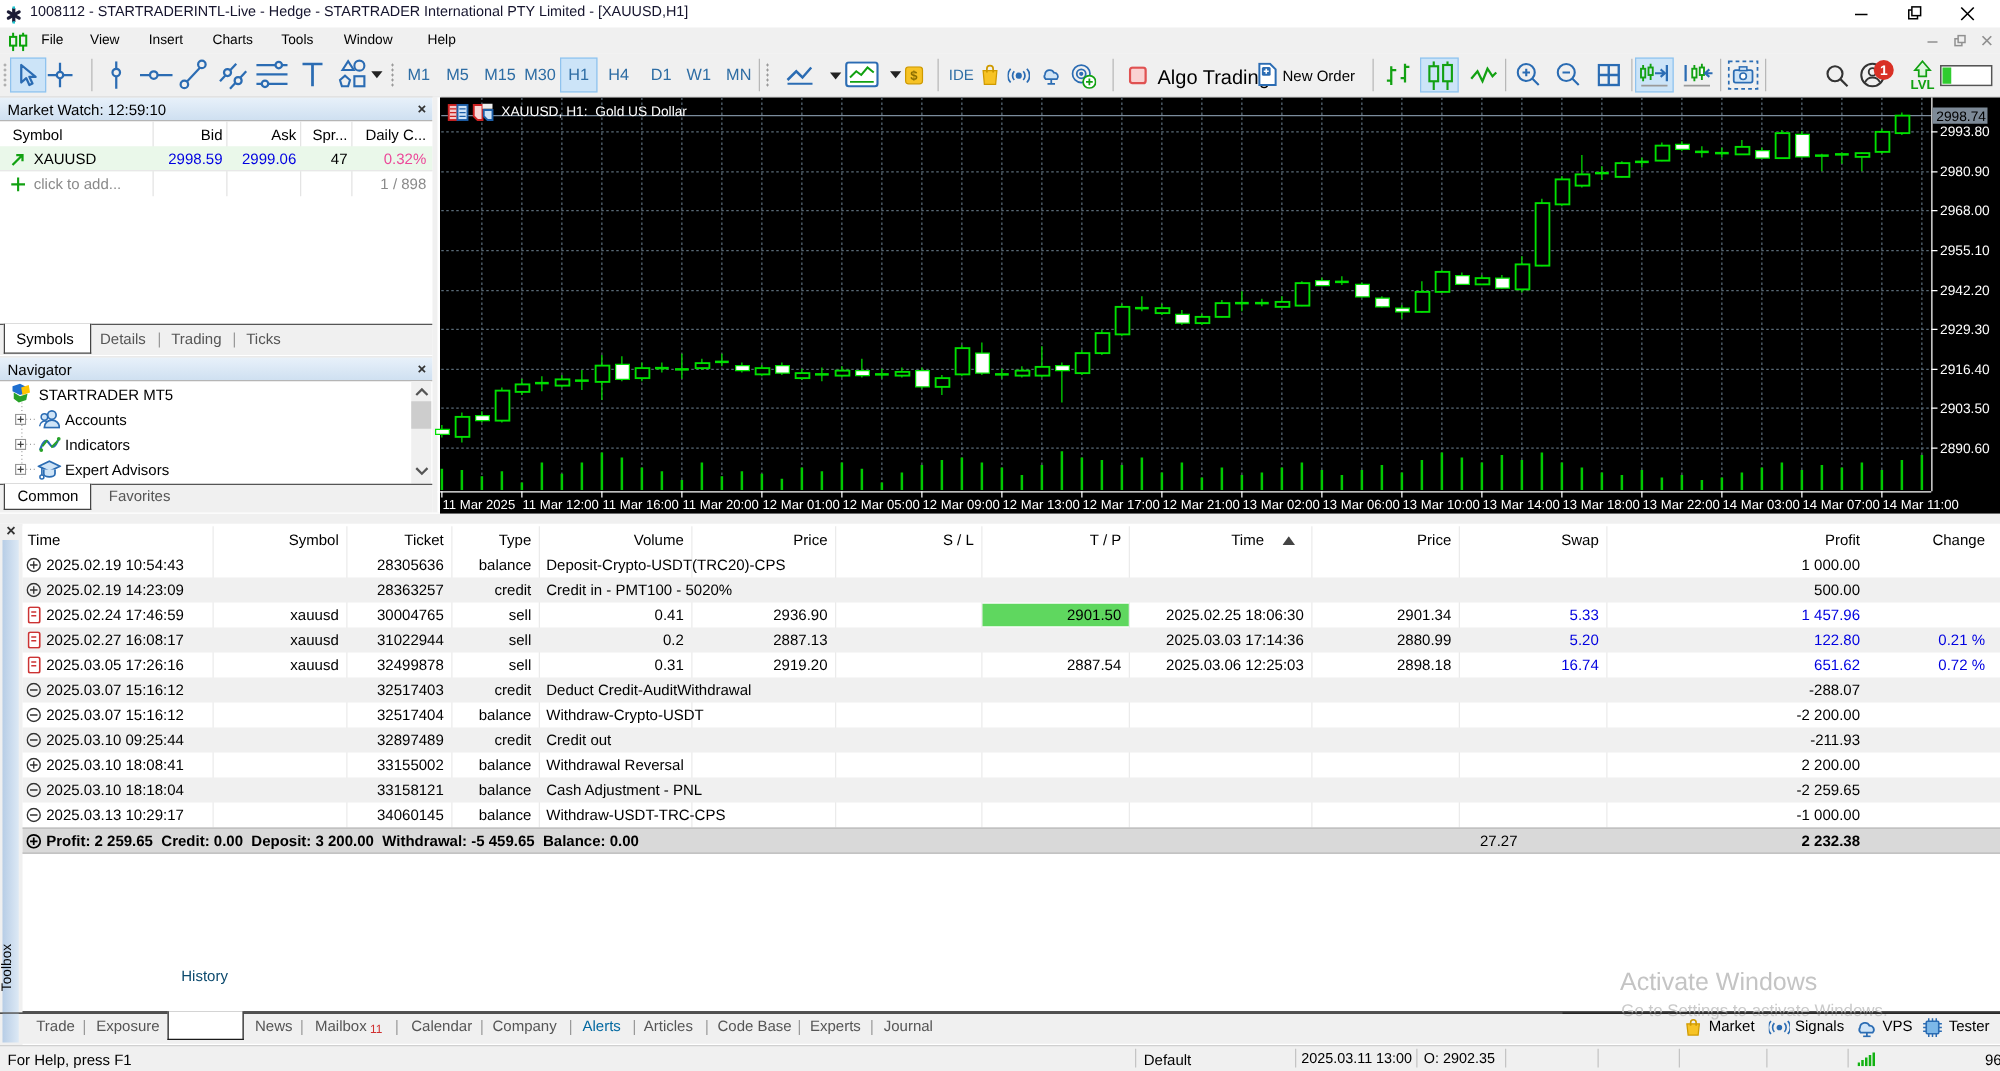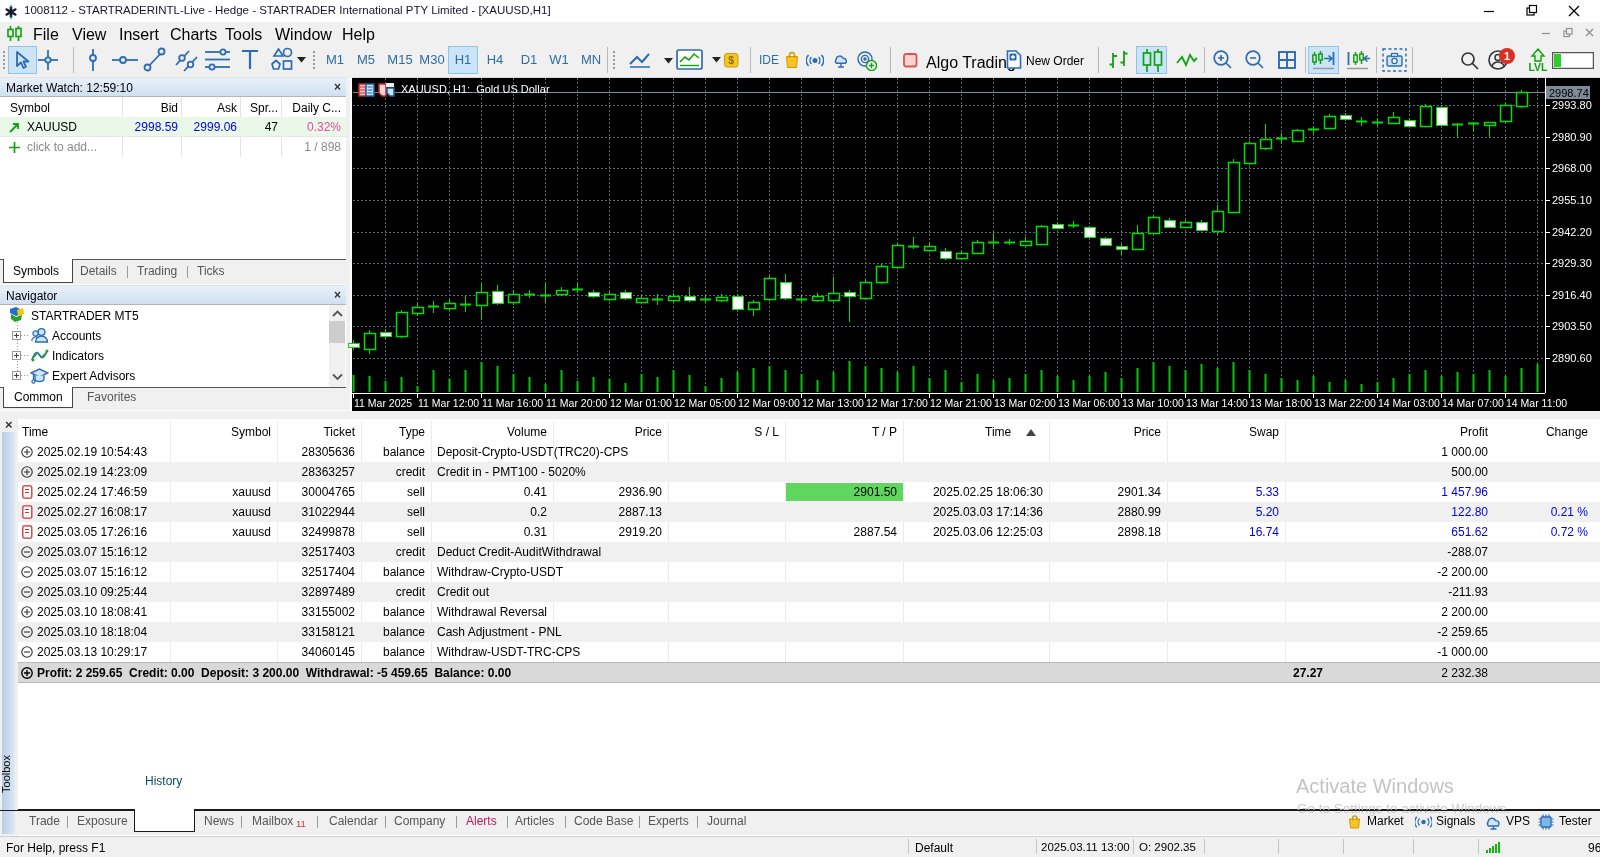--- a/index.html
+++ b/index.html
@@ -5,21 +5,21 @@
 <style>
 * { margin:0; padding:0; box-sizing:border-box; }
 html,body { width:1600px; height:857px; overflow:hidden; }
 body { font-family:"Liberation Sans", sans-serif; font-size:12px; background:#fff; position:relative; }
 .abs { position:absolute; }
 .r { text-align:right; }
 svg { display:block; }
 #titlebar { left:0; top:0; width:1600px; height:22px; background:#fff; }
 #titletext { left:24px; top:4px; font-size:11.5px; color:#16152e; }
 #menubar { left:0; top:22px; width:1600px; height:21px; background:#f0f0f0; }
-.menuitem { top:26px; font-size:16px; color:#000; }
+.menuitem { top:26px; font-size:11px; color:#000; }
 #toolbar { left:0; top:43px; width:1600px; height:35px; background:#f0f0f0; border-bottom:1px solid #d8d8d8; }
 .tsep { position:absolute; top:47px; width:1px; height:26px; background:#b8b8b8; }
 .tgrip { position:absolute; top:50px; width:4px; height:20px;
   background-image:radial-gradient(circle, #9a9a9a 1px, transparent 1px); background-size:4px 4px; }
 .tf { position:absolute; top:52px; font-size:13px; color:#2e6da4; transform:translateX(-50%); }
 .selbox { position:absolute; background:#cce4f8; border:1px solid #90c3ee; }
 .panelhdr { left:0; width:346px; height:19px; background:linear-gradient(#e8f1fa,#cfe0f1); border-top:1px solid #e3e3e3; }
 .panelhdr span { position:absolute; left:6px; top:3px; color:#000; }
 .panelhdr span.phx { position:absolute; left:auto; right:5px; top:2px; color:#333; font-size:12px; font-weight:bold; font-family:"Liberation Sans",sans-serif; }
 .tabstrip { position:absolute; background:#f0f0f0; }
@@ -782,42 +782,42 @@
 <div class="cell r" style="left:277px;top:645px;width:78px">34060145</div>
 <div class="cell r" style="left:361px;top:645px;width:64px">balance</div>
 <div class="cell" style="left:437px;top:645px">Withdraw-USDT-TRC-CPS</div>
 <div class="cell r" style="left:1285px;top:645px;width:203px">-1 000.00</div>
 <div class="abs" style="left:18px;top:662px;width:1582px;height:21px;background:#d9d9d9;border-top:1px solid #b9b9b9;border-bottom:1px solid #b9b9b9"></div>
 <svg class="abs" style="left:21px;top:667px" width="12" height="12">
     <circle cx="6" cy="6" r="5.2" fill="none" stroke="#000" stroke-width="1.4"></circle>
     <path d="M6 3 V9 M3 6 H9" stroke="#000" stroke-width="1.4"></path>
   </svg>
 <div class="cell" style="left:37px;top:666px;font-weight:bold">Profit: 2 259.65&nbsp;&nbsp;Credit: 0.00&nbsp;&nbsp;Deposit: 3 200.00&nbsp;&nbsp;Withdrawal: -5 459.65&nbsp;&nbsp;Balance: 0.00</div>
-<div class="cell r" style="left:1211px;top:666px;width:112px;font-weight:bold">27.27</div>
-<div class="cell r" style="left:1285px;top:666px;width:203px;font-weight:normal">2 232.38</div>
+<div class="cell r" style="left:1102px;top:666px;width:112px;font-weight:normal">27.27</div>
+<div class="cell r" style="left:1285px;top:666px;width:203px;font-weight:bold">2 232.38</div>
 <div class="abs" style="left:0;top:810px;width:1600px;height:25px;background:#f0f0f0;border-top:1px solid #1a1a1a"></div>
 <div class="abs" style="left:18px;top:809px;width:1582px;height:1px;background:#1a1a1a"></div>
 <div class="abs" style="left:134px;top:809px;width:61px;height:23px;background:#fff;border:1px solid #1a1a1a;border-top:none"></div>
 <div class="btabsep" style="left:67px;top:816px"></div>
 <div class="btabsep" style="left:241px;top:816px"></div>
 <div class="btabsep" style="left:317px;top:816px"></div>
 <div class="btabsep" style="left:385px;top:816px"></div>
 <div class="btabsep" style="left:456px;top:816px"></div>
 <div class="btabsep" style="left:507px;top:816px"></div>
 <div class="btabsep" style="left:565px;top:816px"></div>
 <div class="btabsep" style="left:639px;top:816px"></div>
 <div class="btabsep" style="left:697px;top:816px"></div>
 <div class="cell" style="left:29px;top:814px;color:#555">Trade</div>
 <div class="cell" style="left:77px;top:814px;color:#555">Exposure</div>
 <div class="cell" style="left:145px;top:774px;color:#0c4a6e">History</div>
 <div class="cell" style="left:204px;top:814px;color:#555">News</div>
 <div class="cell" style="left:252px;top:814px;color:#555">Mailbox</div>
 <div class="cell" style="left:329px;top:814px;color:#555">Calendar</div>
 <div class="cell" style="left:394px;top:814px;color:#555">Company</div>
-<div class="cell" style="left:466px;top:814px;color:#be185d">Alerts</div>
+<div class="cell" style="left:466px;top:814px;color:#0369a1">Alerts</div>
 <div class="cell" style="left:515px;top:814px;color:#555">Articles</div>
 <div class="cell" style="left:574px;top:814px;color:#555">Code Base</div>
 <div class="cell" style="left:648px;top:814px;color:#555">Experts</div>
 <div class="cell" style="left:707px;top:814px;color:#555">Journal</div>
 <div class="cell" style="left:296px;top:818px;color:#d03030;font-size:9.5px">11</div>
 <svg class="abs" style="left:1348px;top:814px" width="13" height="15">
  <path d="M1.5 5 H11.5 L10.5 14 H2.5 Z" fill="#f7c325" stroke="#cf9a00"></path>
  <path d="M4.5 6.5 V4 a2.2 2.2 0 0 1 4.4 0 V6.5" fill="none" stroke="#cf9a00" stroke-width="1.3"></path>
   </svg>
 <div class="cell" style="left:1367px;top:814px">Market</div>

